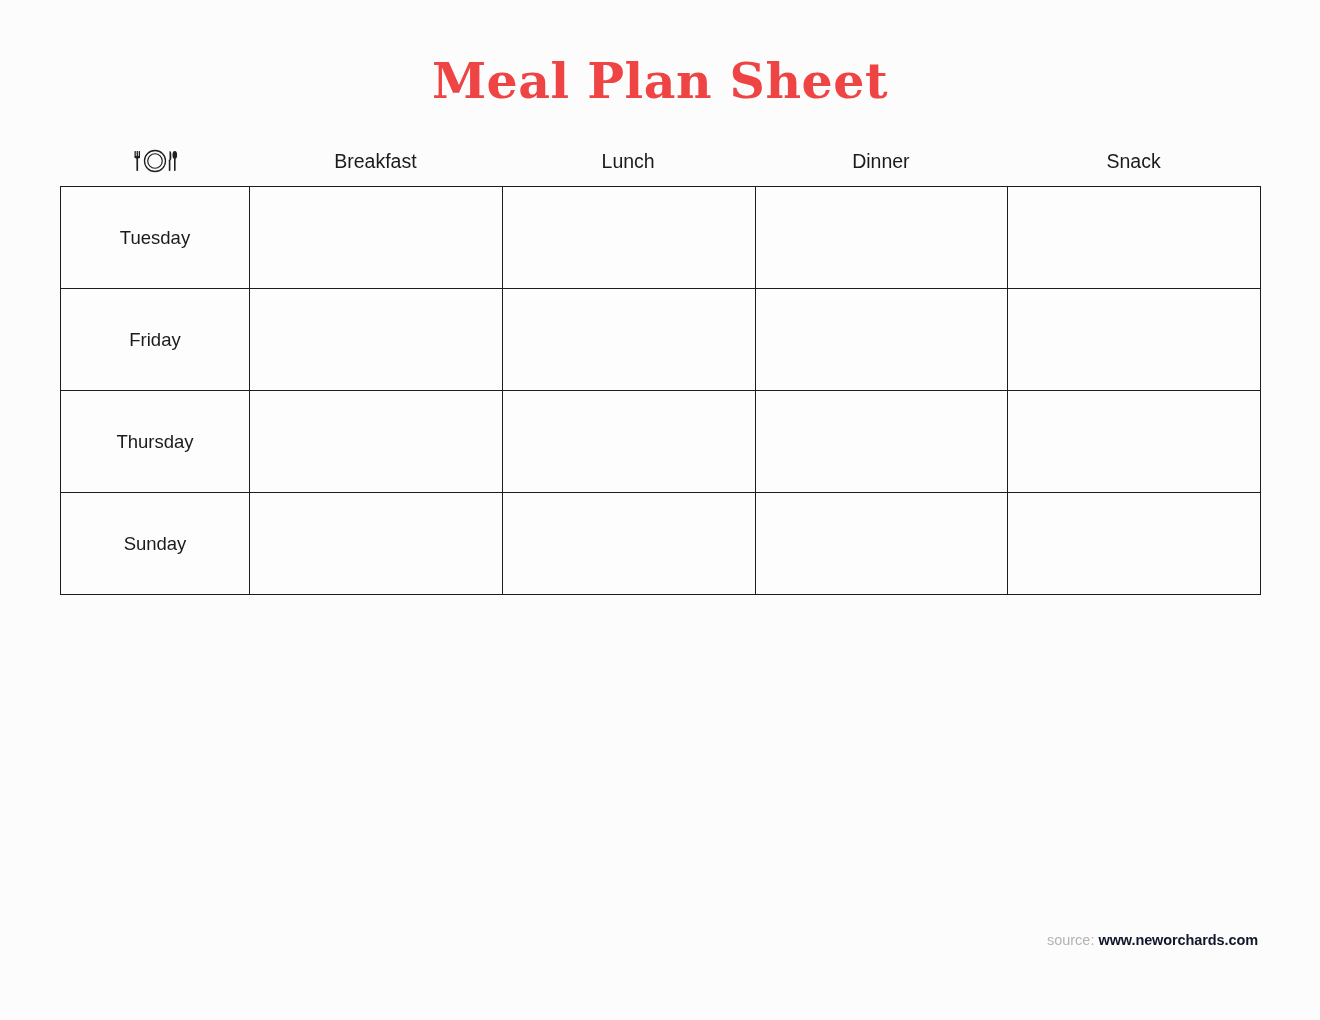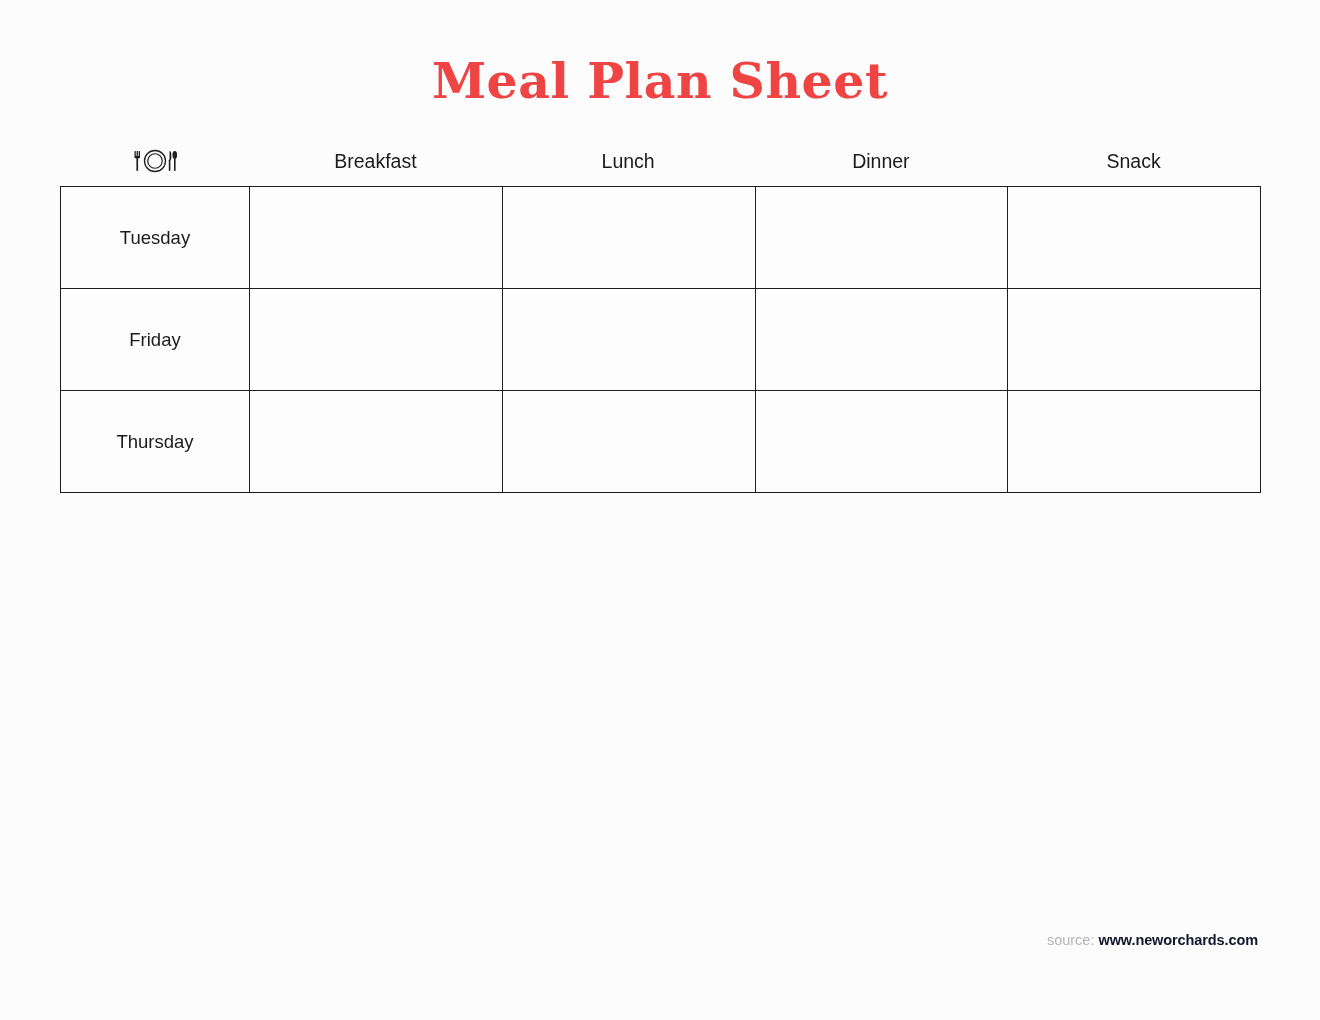--- a/index.html
+++ b/index.html
@@ -173,18 +173,25 @@
         <td class="meal-cell"></td>
         <td class="meal-cell"></td>
       </tr>
       <tr>
         <td class="day-cell">Thursday</td>
         <td class="meal-cell"></td>
         <td class="meal-cell"></td>
         <td class="meal-cell"></td>
         <td class="meal-cell"></td>
       </tr>
+      <tr>
+        <td class="day-cell">Sunday</td>
+        <td class="meal-cell"></td>
+        <td class="meal-cell"></td>
+        <td class="meal-cell"></td>
+        <td class="meal-cell"></td>
+      </tr>
     </tbody>
   </table>
 
   <div class="source"><span>source:</span> <span class="url">www.neworchards.com</span></div>
 
 </div>
 
 </body></html>

